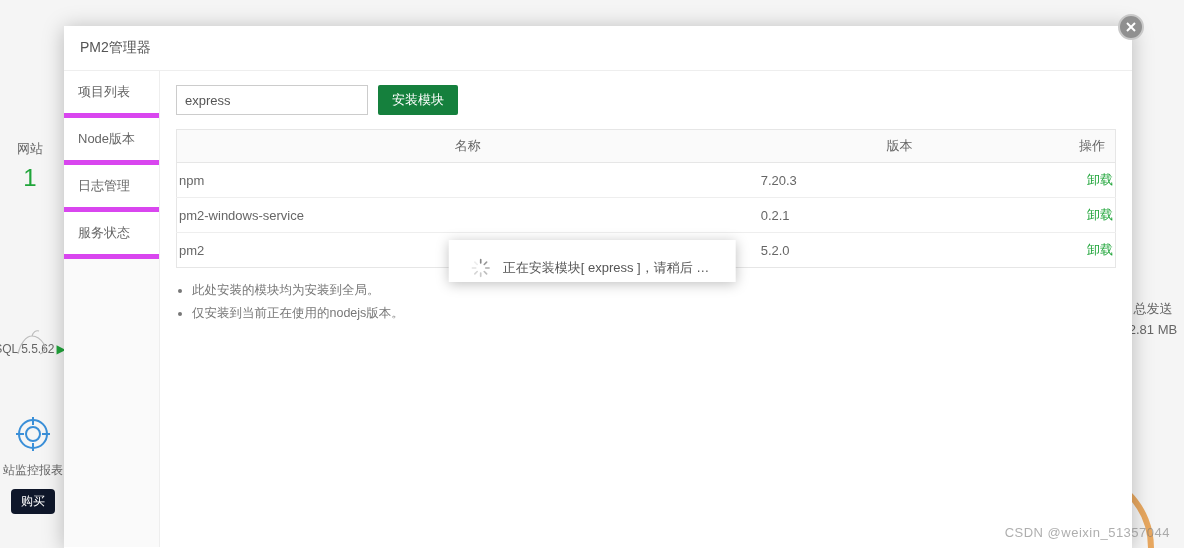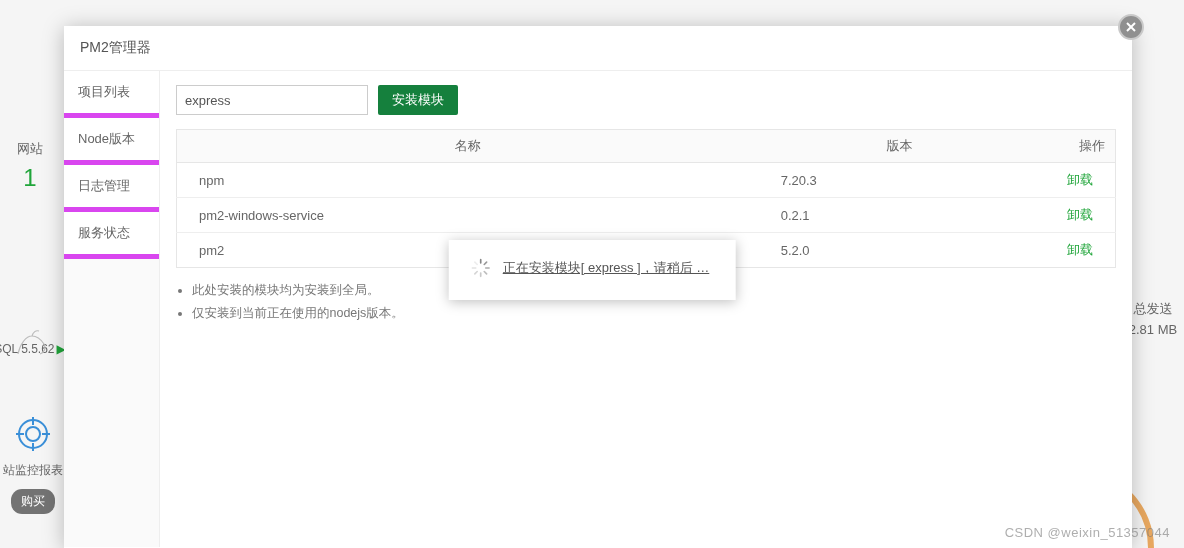--- a/index.html
+++ b/index.html
@@ -86,24 +86,24 @@
       width: 34px;
       height: 34px;
     }
     .bg-label2 {
       color: #666;
       font-size: 12px;
       margin-bottom: 10px;
     }
     .btn-buy {
       display: inline-block;
-      background: #737373;
+      background: #0f172a;
       color: #fff;
       border: none;
-      border-radius: 11px;
+      border-radius: 4px;
       padding: 4px 10px;
       font-size: 12px;
       cursor: pointer;
       margin-bottom: 18px;
     }
     .bg-right-stats {
       position: absolute;
       right: 0;
       top: 300px;
       width: 62px;
@@ -216,21 +216,21 @@
       border-bottom: 1px solid #e6e6e6;
       text-align: center;
       font-weight: normal;
       color: #666;
       font-size: 13px;
       padding: 7px 10px;
     }
     .table th.col-op { text-align: right; }
     .table td {
       border-top: 1px solid #eee;
-      padding: 8px 22px;
+      padding: 8px 2px;
       font-size: 13px;
       color: #666;
     }
     .col-name { width: 62%; }
     .col-version { width: 30%; }
     .col-op { width: 8%; text-align: right; }
     .op-link {
       color: #20a53a;
       cursor: pointer;
     }
@@ -246,26 +246,25 @@
       list-style: disc;
     }
     
     .toast {
       position: absolute;
       left: 50%;
       top: 240px;
       transform: translateX(-50%);
       background: #fff;
       box-shadow: 0 2px 12px rgba(0,0,0,0.25);
-      padding: 18px 26px 22px 22px;
+      padding: 18px 26px 4px 22px;
       display: flex;
       align-items: center;
       gap: 12px;
       min-width: 238px;
-      text-decoration: underline;
     }
     .spinner {
       width: 20px;
       height: 20px;
       flex-shrink: 0;
     }
     .spinner svg { display: block; }
     .toast-text {
       font-size: 13px;
       color: #555;

